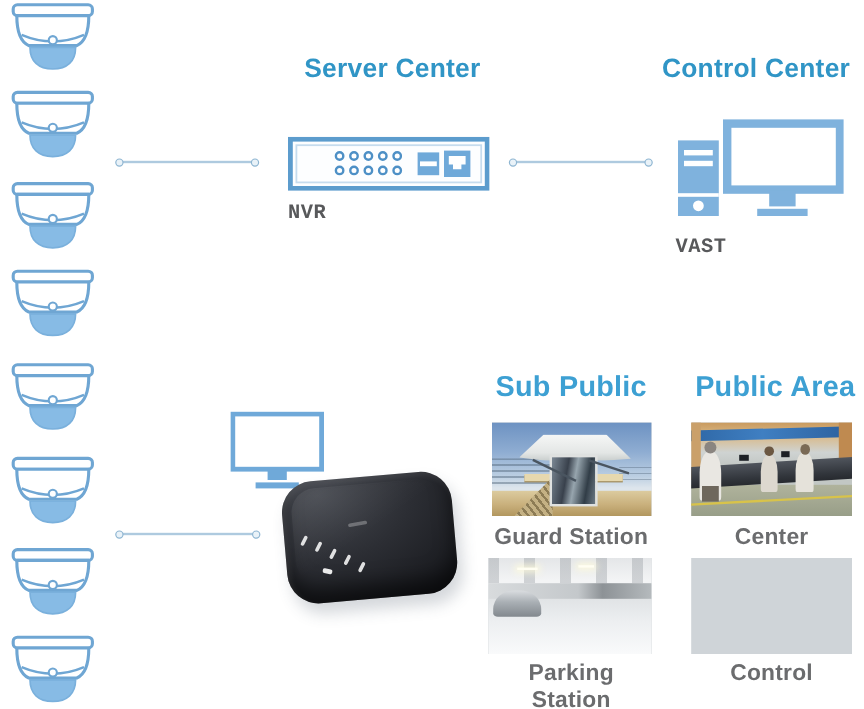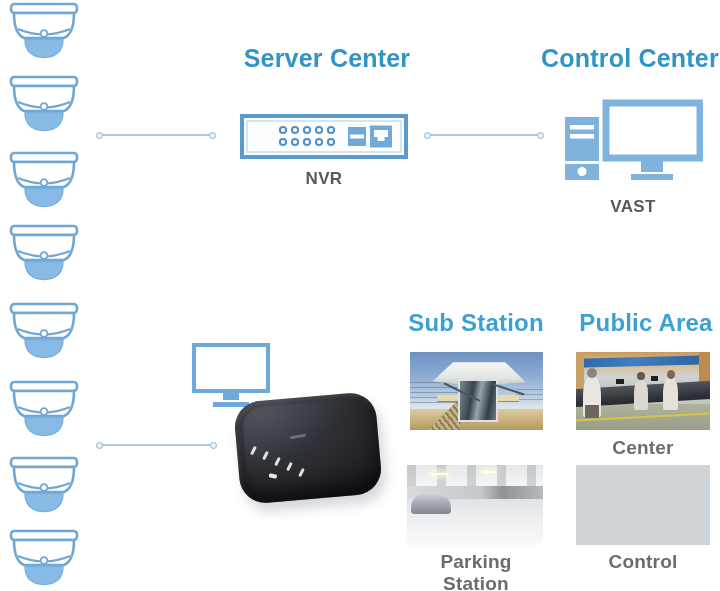--- a/index.html
+++ b/index.html
@@ -9,23 +9,23 @@
   
   .camera{position:absolute;left:7px;width:74px;height:57px;}
 
   
   .connector{position:absolute;height:2px;background:#AECADF;}
   .connector::before,.connector::after{content:"";position:absolute;top:-2.5px;width:5px;height:5px;
       border-radius:50%;background:#E9F2F8;border:1.5px solid #8FB6D2;}
   .connector::before{left:-5px;} .connector::after{right:-5px;}
 
   
-  .heading{position:absolute;font-weight:700;color:#3095C6;font-size:25px;letter-spacing:.2px;text-align:center;}
+  .heading{position:absolute;font-weight:700;color:#3095C6;font-size:22px;letter-spacing:.2px;text-align:center;}
   .subheading{position:absolute;font-weight:700;color:#3DA0D3;font-size:24px;letter-spacing:.2px;text-align:center;}
-  .devlabel{position:absolute;font-weight:700;color:#58595B;font-size:17px;letter-spacing:.4px;text-align:center;}
+  .devlabel{position:absolute;font-weight:700;color:#58595B;font-size:17px;letter-spacing:.4px;text-align:left;font-family:Liberation Mono, monospace;}
   .caption{position:absolute;font-weight:700;color:#6B6C6E;font-size:19px;letter-spacing:.2px;text-align:center;}
 
   
   .icon-abs{position:absolute;}
 
   
   .rx{position:absolute;left:237px;top:397px;width:142px;height:102px;border-radius:26px;
       transform:rotate(-5deg);
       background:radial-gradient(130% 130% at 22% 12%, #45484f 0%, #2c2e34 42%, #141519 88%);
       box-shadow:4px 9px 12px rgba(60,75,90,.22), inset 2px 3px 5px rgba(255,255,255,.10),
@@ -256,34 +256,35 @@
 
   <div class="rx"></div>
   <span class="rx-tick" style="left:252px;top:446px"></span>
   <span class="rx-tick" style="left:264px;top:451px"></span>
   <span class="rx-tick" style="left:276px;top:457px"></span>
   <span class="rx-tick" style="left:288px;top:462px"></span>
   <span class="rx-tick" style="left:300px;top:468px"></span>
   <span class="rx-dash" style="left:269px;top:474px"></span>
   <span class="rx-logo" style="left:290px;top:435px"></span>
 
-  <div class="subheading" style="left:391px;top:309px;width:170px">Sub Station</div>
+  <div class="subheading" style="left:391px;top:309px;width:170px">Sub Public</div>
 
   <div class="photo" style="left:410px;top:352px;width:133px;height:78px">
     <div class="g-sky"></div>
     <div class="g-fence"></div>
     <div class="g-fence2"></div>
     <div class="g-wall"></div>
     <div class="g-ledge"></div>
     <div class="g-stairs"></div>
     <div class="g-roof"></div>
     <div class="g-booth"></div>
     <div class="g-rail"></div>
     <div class="g-rail2"></div>
   </div>
+  <div class="caption" style="left:406px;top:437px;width:140px">Guard Station</div>
 
   <div class="photo" style="left:407px;top:465px;width:136px;height:80px">
     <div class="p-floor"></div>
     <div class="p-ceiling"></div>
     <div class="p-beams"></div>
     <div class="p-light1"></div>
     <div class="p-light2"></div>
     <div class="p-wall"></div>
     <div class="p-refl"></div>
     <div class="p-car-w"></div>

